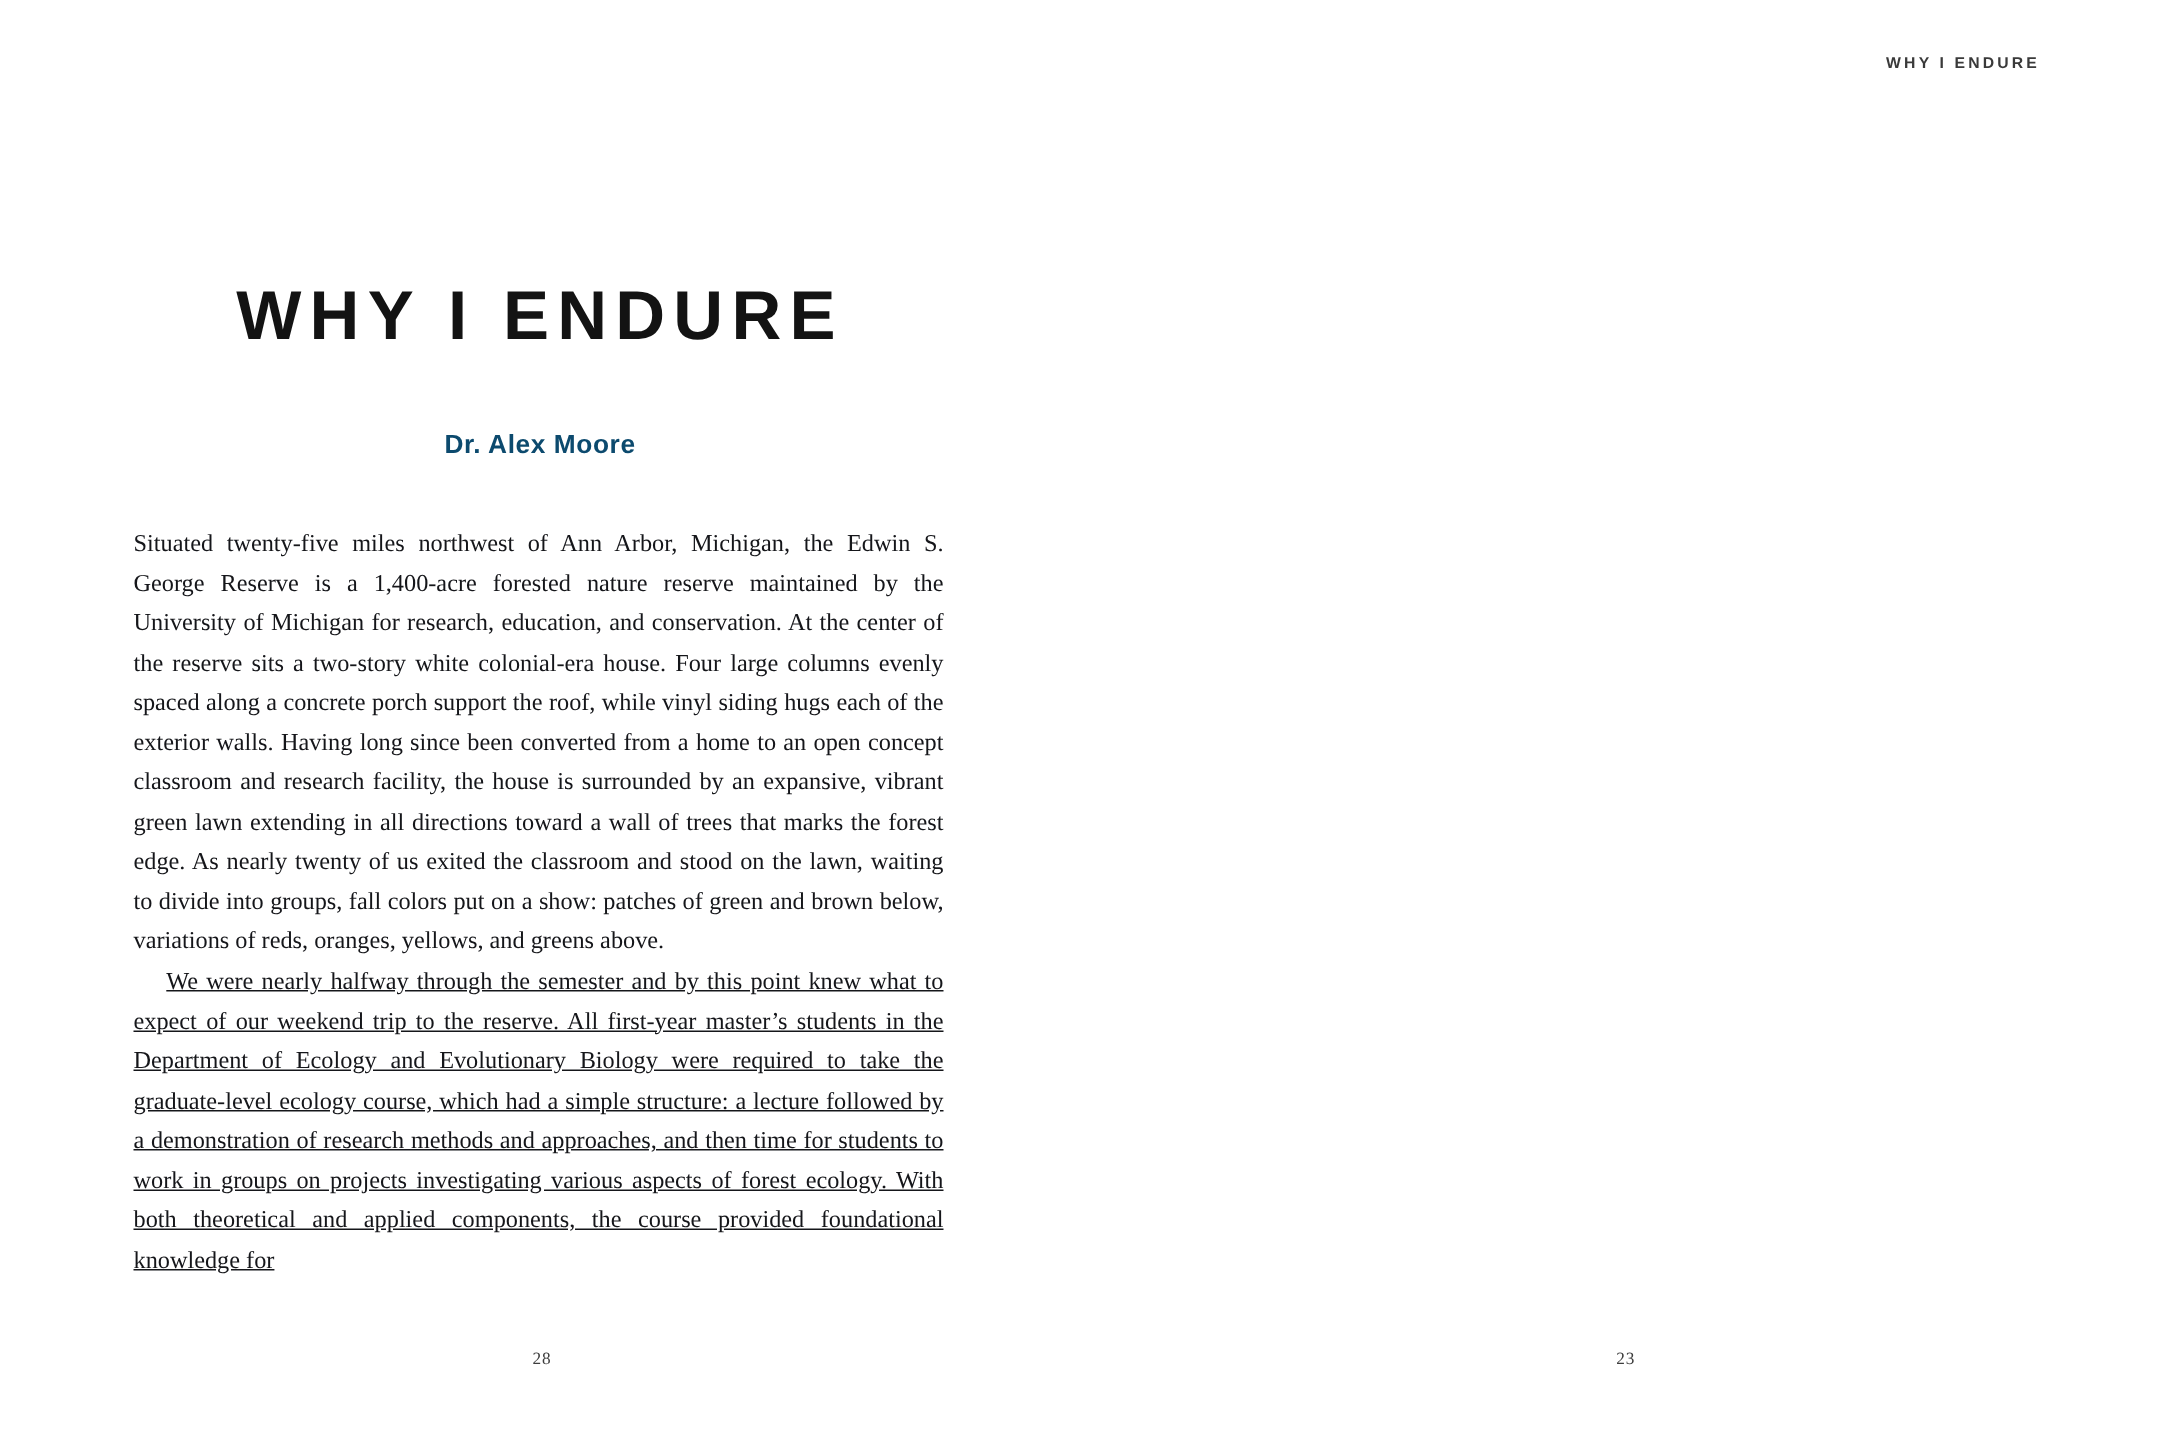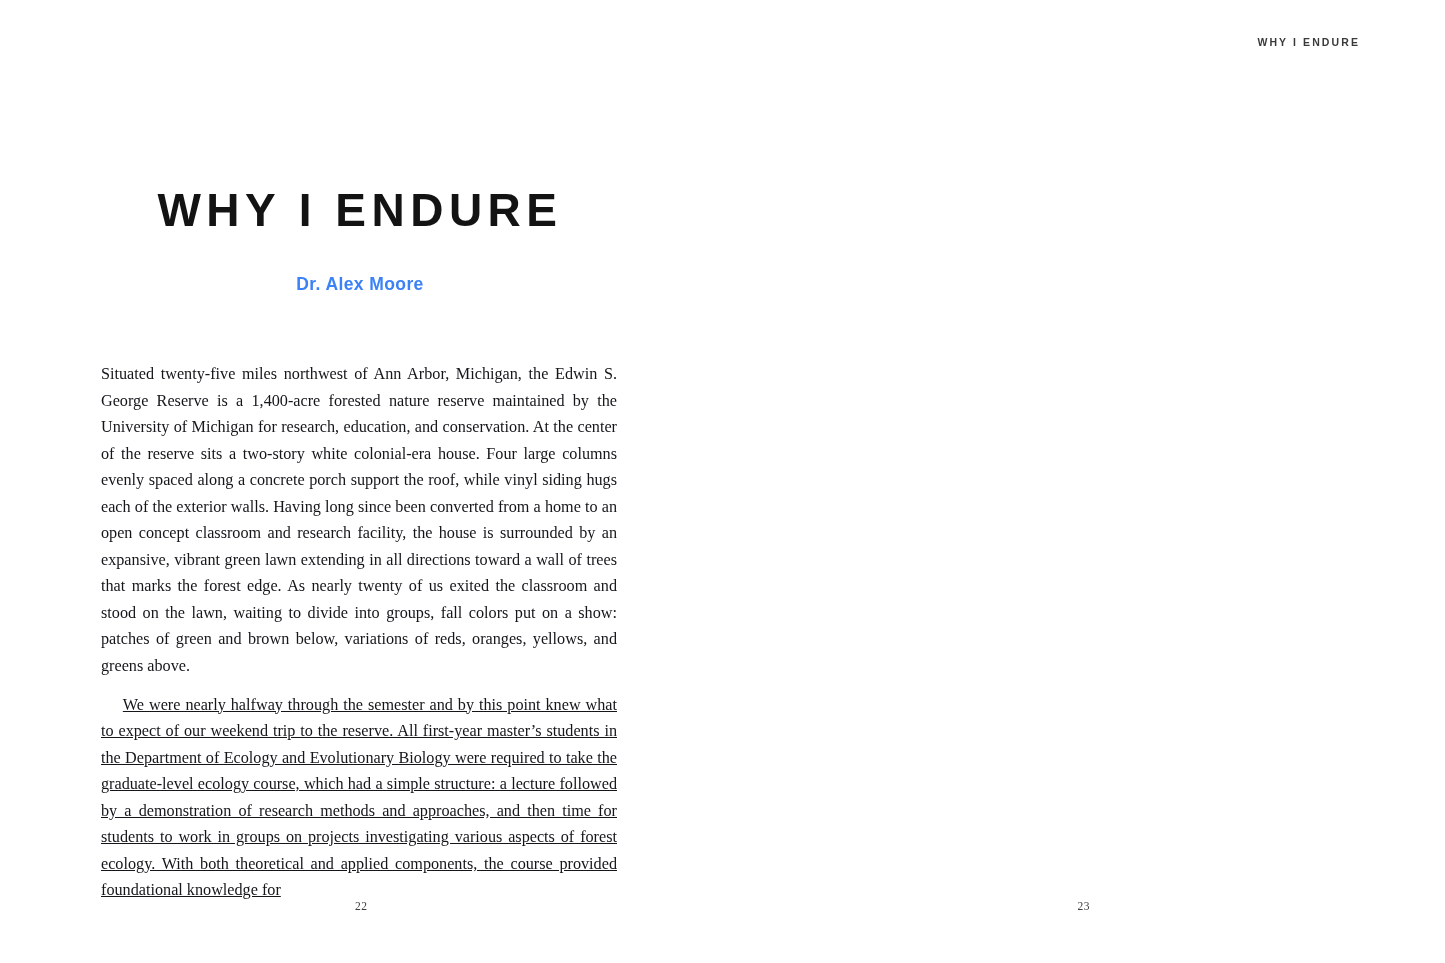--- a/index.html
+++ b/index.html
@@ -58,41 +58,41 @@
     color: #131313;
     line-height: 1.05;
     margin: 0;
     white-space: nowrap;
   }
   .chapter-byline {
     font-family: "Liberation Sans", sans-serif;
     font-weight: bold;
     font-size: 17.5px;
     letter-spacing: 0.4px;
-    color: #3b82f6;
-    margin: 0;
+    color: #0c4a6e;
+    margin: 12px;
     padding-top: 40px;
   }
 
   
   .column {
     position: absolute;
     top: 349px;
     left: 89px;
     width: 540px;
     font-size: 16.2px;
     line-height: 26.55px;
     text-align: justify;
     text-justify: inter-word;
     color: #15161a;
     hyphens: none;
   }
 
   .para {
-    margin: 12px;
+    margin: 0;
   }
   .para.indented {
     text-indent: 1.35em;
     text-decoration: underline;
   }
 
   
   .folio {
     position: absolute;
     bottom: 47px;
@@ -116,21 +116,21 @@
     <div class="chapter-opener">
       <h1 class="chapter-title">WHY I ENDURE</h1>
       <p class="chapter-byline">Dr. Alex Moore</p>
     </div>
 
     <div class="column left-col">
       <p class="para">Situated twenty-five miles northwest of Ann Arbor, Michigan, the Edwin S. George Reserve is a 1,400-acre forested nature reserve maintained by the University of Michigan for research, education, and conservation. At the center of the reserve sits a two-story white colonial-era house. Four large columns evenly spaced along a concrete porch support the roof, while vinyl siding hugs each of the exterior walls. Having long since been converted from a home to an open concept classroom and research facility, the house is surrounded by an expansive, vibrant green lawn extending in all directions toward a wall of trees that marks the forest edge. As nearly twenty of us exited the classroom and stood on the lawn, waiting to divide into groups, fall colors put on a show: patches of green and brown below, variations of reds, oranges, yellows, and greens above.</p>
       <p class="para indented">We were nearly halfway through the semester and by this point knew what to expect of our weekend trip to the reserve. All first-year master’s students in the Department of Ecology and Evolutionary Biology were required to take the graduate-level ecology course, which had a simple structure: a lecture followed by a demonstration of research methods and approaches, and then time for students to work in groups on projects investigating various aspects of forest ecology. With both theoretical and applied components, the course provided foundational knowledge for</p>
     </div>
 
-    <div class="folio verso">22</div>
+    <div class="folio verso">28</div>
   </div>
 
   <div class="page recto">
 
     <div class="running-head">WHY I ENDURE</div>
 
     <div class="folio recto">23</div>
   </div>
 
 </div>

